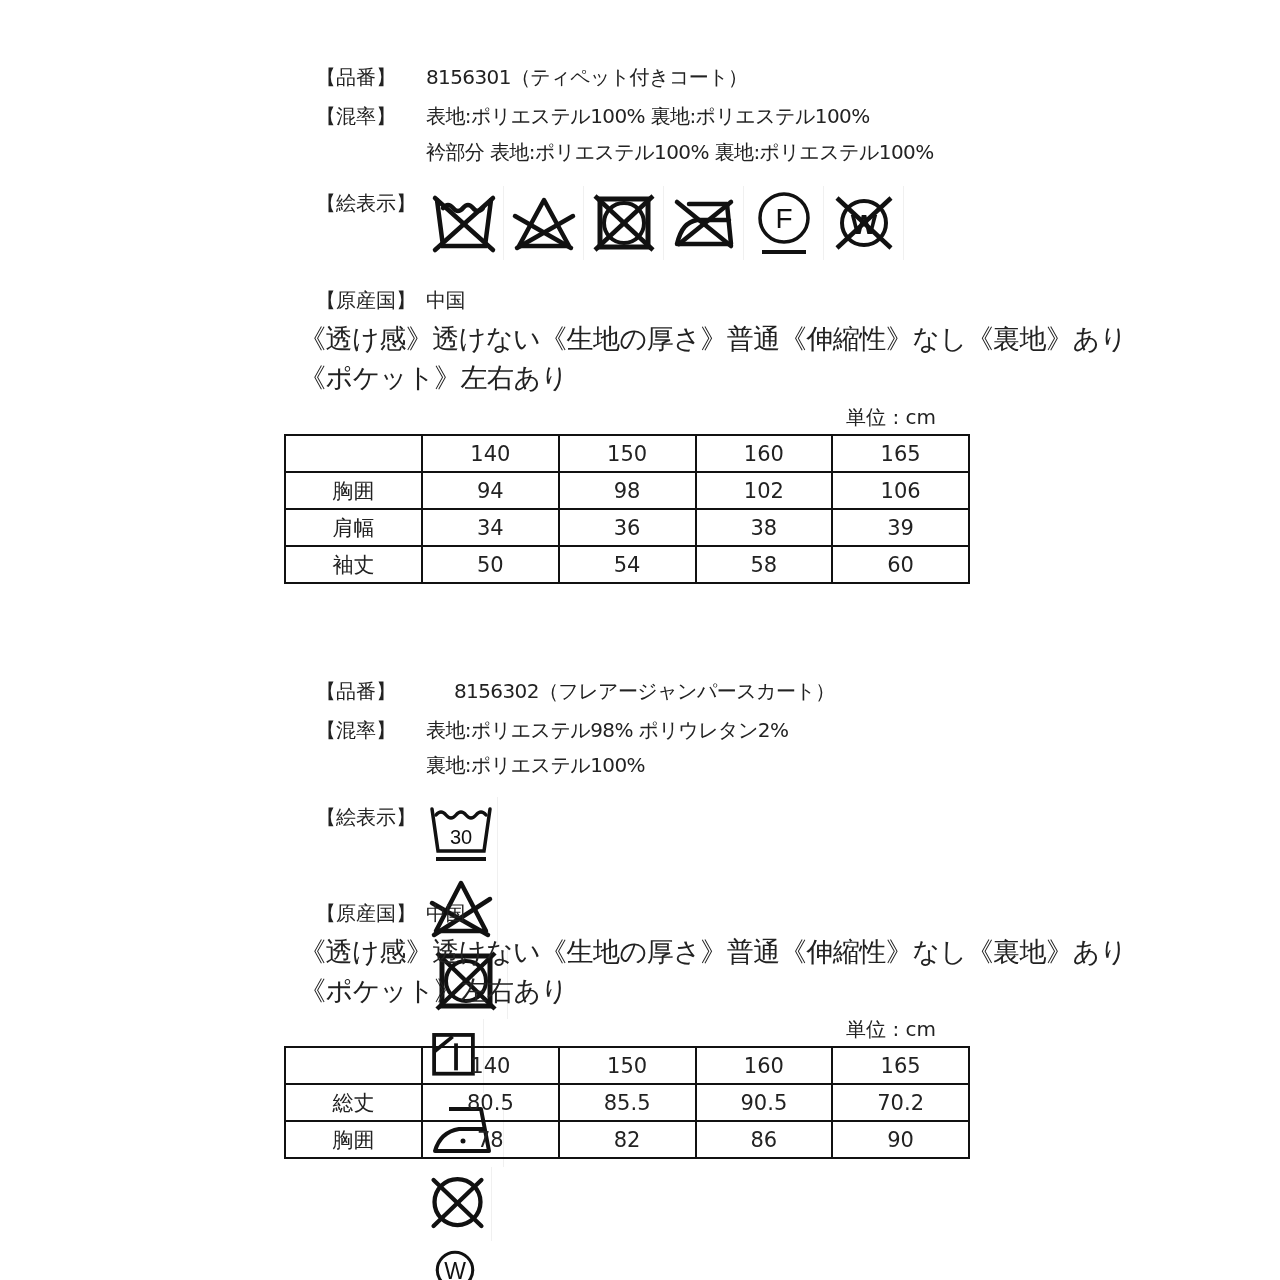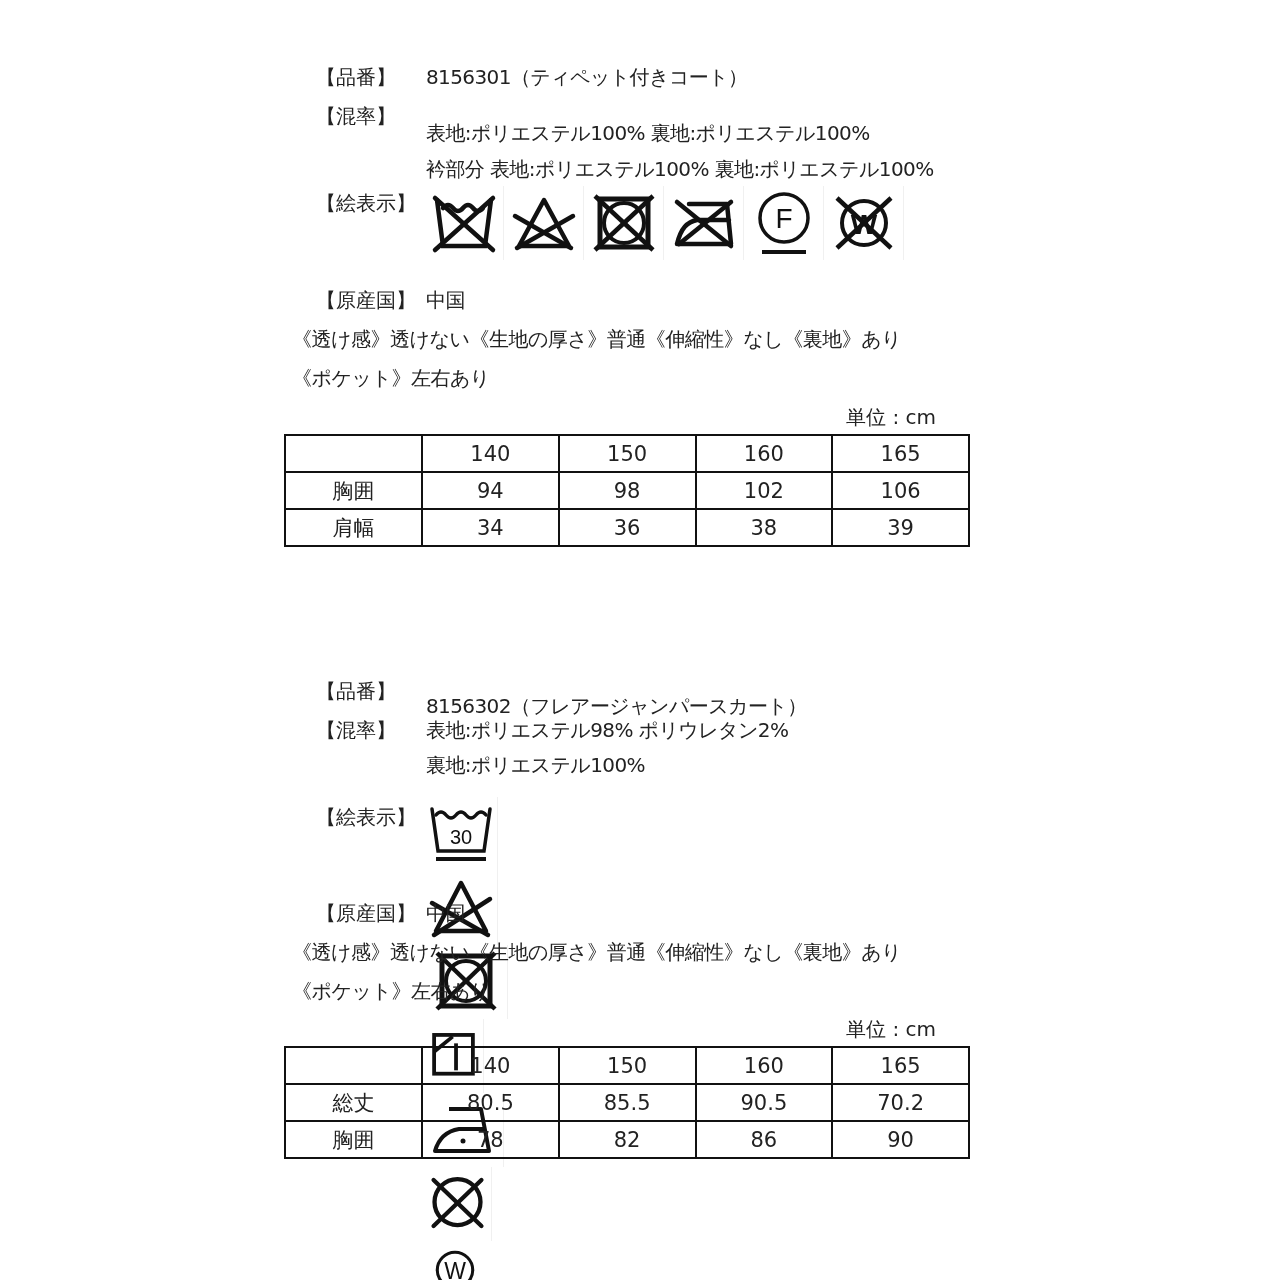--- a/index.html
+++ b/index.html
@@ -1,40 +1,40 @@
 <!DOCTYPE html>
 <html><head>
 <meta charset="utf-8">
 <style>
   html, body { margin: 0; padding: 0; background: #ffffff; }
   body { width: 1280px; height: 1280px; position: relative; overflow: hidden;
          font-family: "DejaVu Sans", "Liberation Sans", sans-serif; color: #222; }
   .block { position: absolute; left: 284px; width: 700px; }
-  .row { position: absolute; left: 8px; font-size: 20px; line-height: 26px; white-space: nowrap; letter-spacing: -0.5px; }
+  .row { position: absolute; left: 15px; font-size: 27px; line-height: 26px; white-space: nowrap; letter-spacing: -0.5px; }
   .label { position: absolute; left: 0; font-size: 20px; line-height: 26px; white-space: nowrap; margin-left: 32px; }
   .val { position: absolute; left: 142px; font-size: 20px; line-height: 26px; white-space: nowrap; letter-spacing: -0.6px; }
   .icons { position: absolute; left: 140px; display: flex; }
   .icon-cell { width: 80px; height: 74px; display: flex; align-items: center; justify-content: center;
                border-right: 1px solid #f0f0f0; box-sizing: border-box; }
   .icon-cell svg { width: 70px; height: 70px; }
   .unit { position: absolute; right: 34px; font-size: 20px; line-height: 26px; }
   table.sizes { position: absolute; left: 0; border-collapse: collapse; width: 686px; table-layout: fixed; }
   table.sizes td { border: 2.5px solid #111; text-align: center; font-size: 21px; height: 35px; padding: 0; color: #222; }
   table.sizes td.rowhead { width: 135px; }
 </style>
 </head>
 <body>
 
 <div class="block" style="top:0;">
   <span class="label" style="top:64px;">【品番】</span>
   <span class="val" style="top:64px;">8156301（ティペット付きコート）</span>
 
   <span class="label" style="top:103px;">【混率】</span>
-  <span class="val" style="top:120px;">表地:ポリエステル100% 裏地:ポリエステル100%</span>
-  <span class="val" style="top:156px;">衿部分 表地:ポリエステル100% 裏地:ポリエステル100%</span>
+  <span class="val" style="top:103px;">表地:ポリエステル100% 裏地:ポリエステル100%</span>
+  <span class="val" style="top:139px;">衿部分 表地:ポリエステル100% 裏地:ポリエステル100%</span>
 
   <span class="label" style="top:190px;">【絵表示】</span>
   <div class="icons" style="top:186px;">
 
     <div class="icon-cell">
       <svg viewBox="0 0 70 70" fill="none" stroke="#111" stroke-width="4.5" stroke-linecap="round">
         <path d="M8 12 L14 58 L56 58 L62 12"></path>
         <path d="M14 20 q5 -6 10 0 q5 6 10 0 q5 -6 10 0 q5 6 10 0"></path>
         <line x1="6" y1="10" x2="64" y2="62"></line>
           <line x1="64" y1="10" x2="6" y2="62"></line>
@@ -108,27 +108,34 @@
       <td>102</td>
       <td>106</td>
     </tr>
     <tr>
       <td class="rowhead">肩幅</td>
       <td>34</td>
       <td>36</td>
       <td>38</td>
       <td>39</td>
     </tr>
+    <tr>
+      <td class="rowhead">袖丈</td>
+      <td>50</td>
+      <td>54</td>
+      <td>58</td>
+      <td>60</td>
+    </tr>
   </tbody>
     </table>
 </div>
 
 <div class="block" style="top:0;">
   <span class="label" style="top:678px;">【品番】</span>
-  <span class="val" style="top:693px;">8156302（フレアージャンパースカート）</span>
+  <span class="val" style="top:678px;margin-left:28px;">8156302（フレアージャンパースカート）</span>
 
   <span class="label" style="top:717px;">【混率】</span>
   <span class="val" style="top:717px;">表地:ポリエステル98% ポリウレタン2%</span>
   <span class="val" style="top:752px;text-align:center;">裏地:ポリエステル100%</span>
 
   <span class="label" style="top:804px;">【絵表示】</span>
   <div class="icons" style="top:797px;flex-direction:column;">
 
     <div class="icon-cell" style="width:74px;">
       <svg viewBox="0 0 70 70" fill="none" stroke="#111" stroke-width="3.5" stroke-linecap="round">

